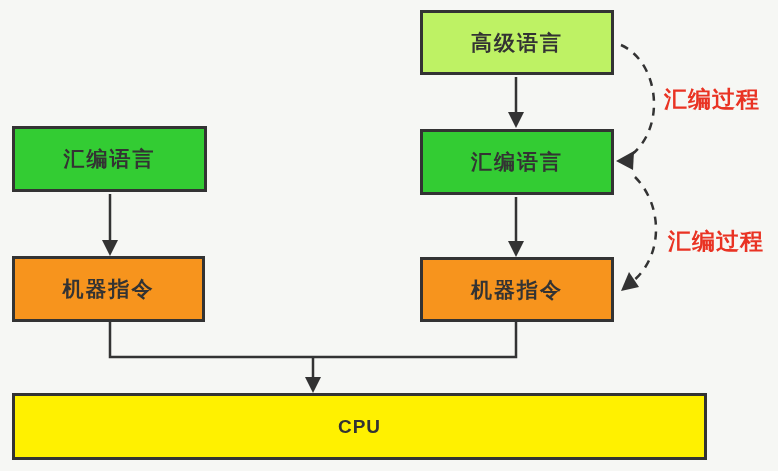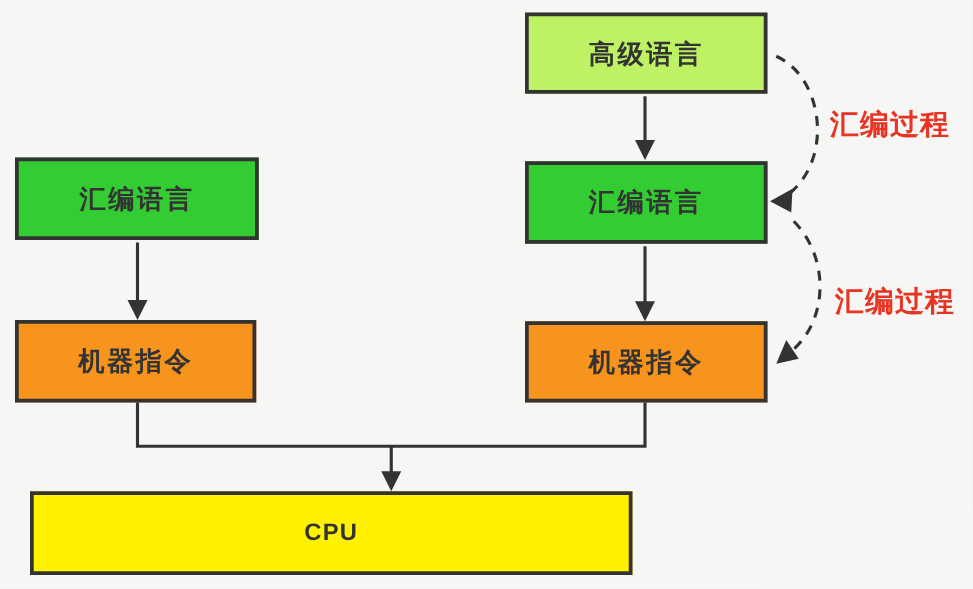--- a/index.html
+++ b/index.html
@@ -19,21 +19,21 @@
     display:flex; align-items:center; justify-content:center;
     font-weight:bold; font-size:21px; color:#333333;
     letter-spacing:2px;
     box-sizing:border-box;
   }
   .node-high-level   { left:420px; top:10px;  width:194px; height:65px; }
   .node-assembly-rt  { left:420px; top:129px; width:194px; height:66px; }
   .node-machine-rt   { left:420px; top:257px; width:194px; height:65px; }
   .node-assembly-lt  { left:12px;  top:126px; width:195px; height:66px; }
   .node-machine-lt   { left:12px;  top:256px; width:193px; height:66px; }
-  .node-cpu          { left:24px;  top:393px; width:482px; height:67px;
+  .node-cpu          { left:12px;  top:393px; width:695px; height:67px;
                        font-size:19px; font-weight:600; letter-spacing:1px; }
   .edge-layer {
     position:absolute; left:0; top:0; width:778px; height:471px;
     pointer-events:none;
   }
   .annotation {
     position:absolute;
     font-size:23px; font-weight:bold;
     letter-spacing:1px;
     white-space:nowrap;

